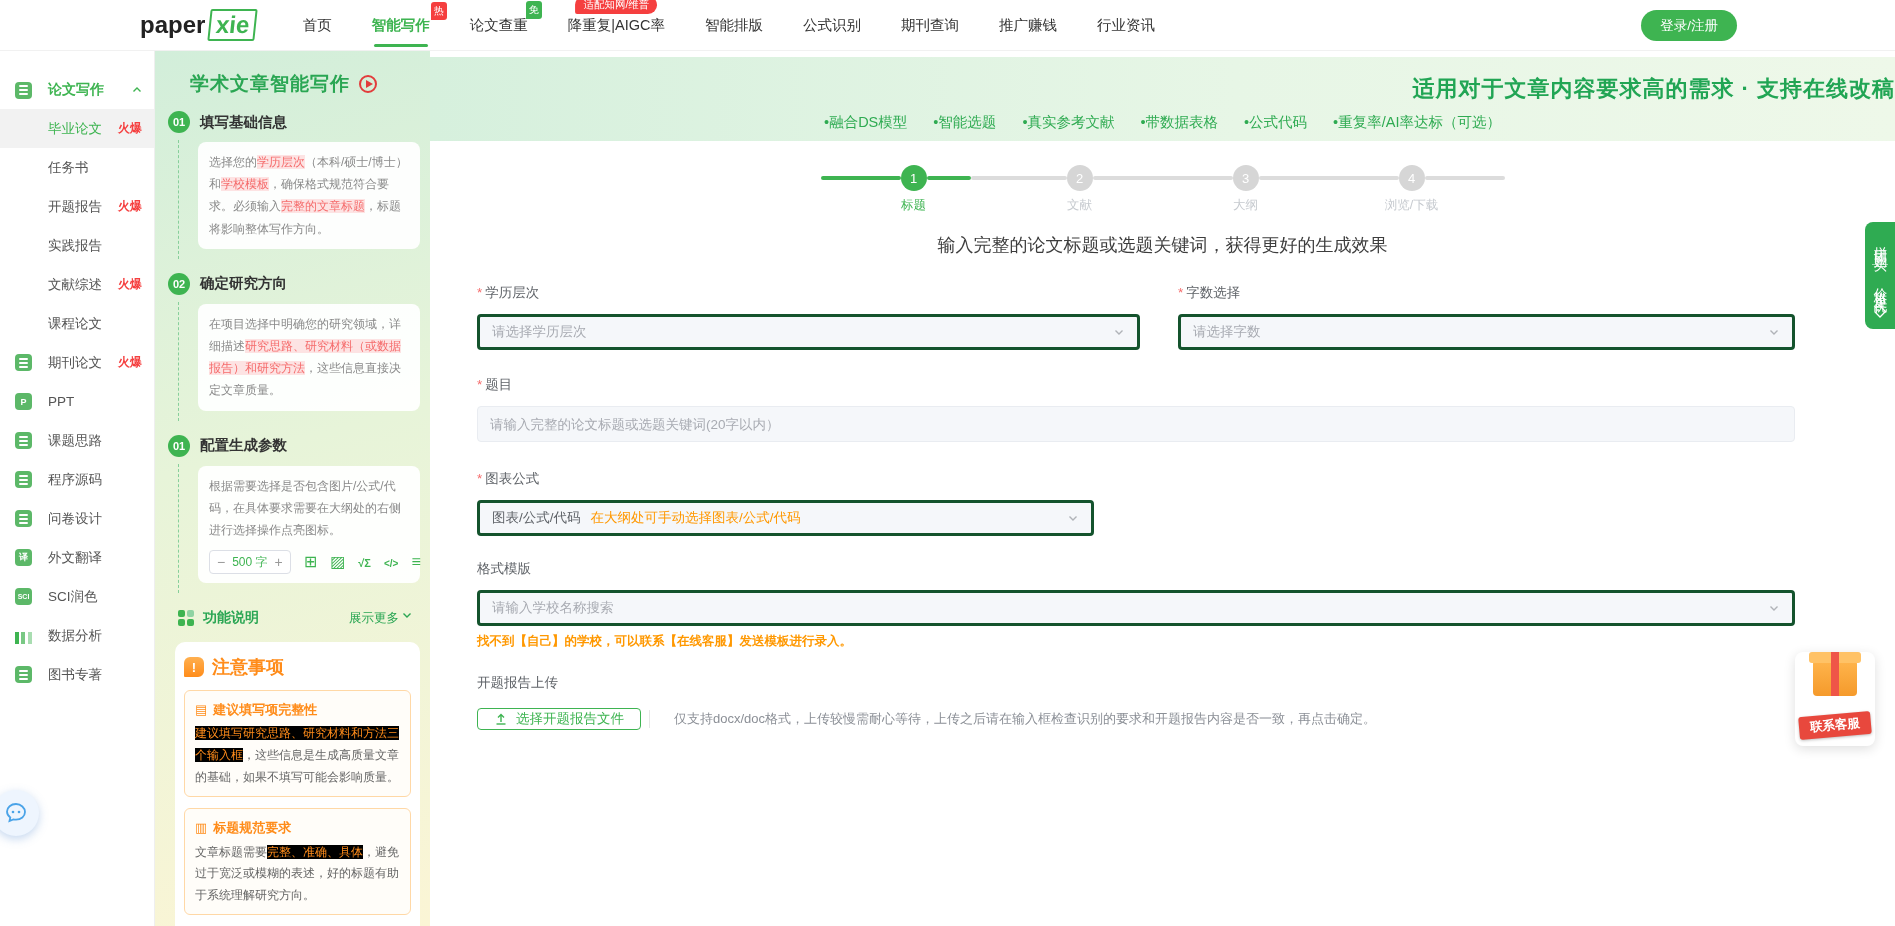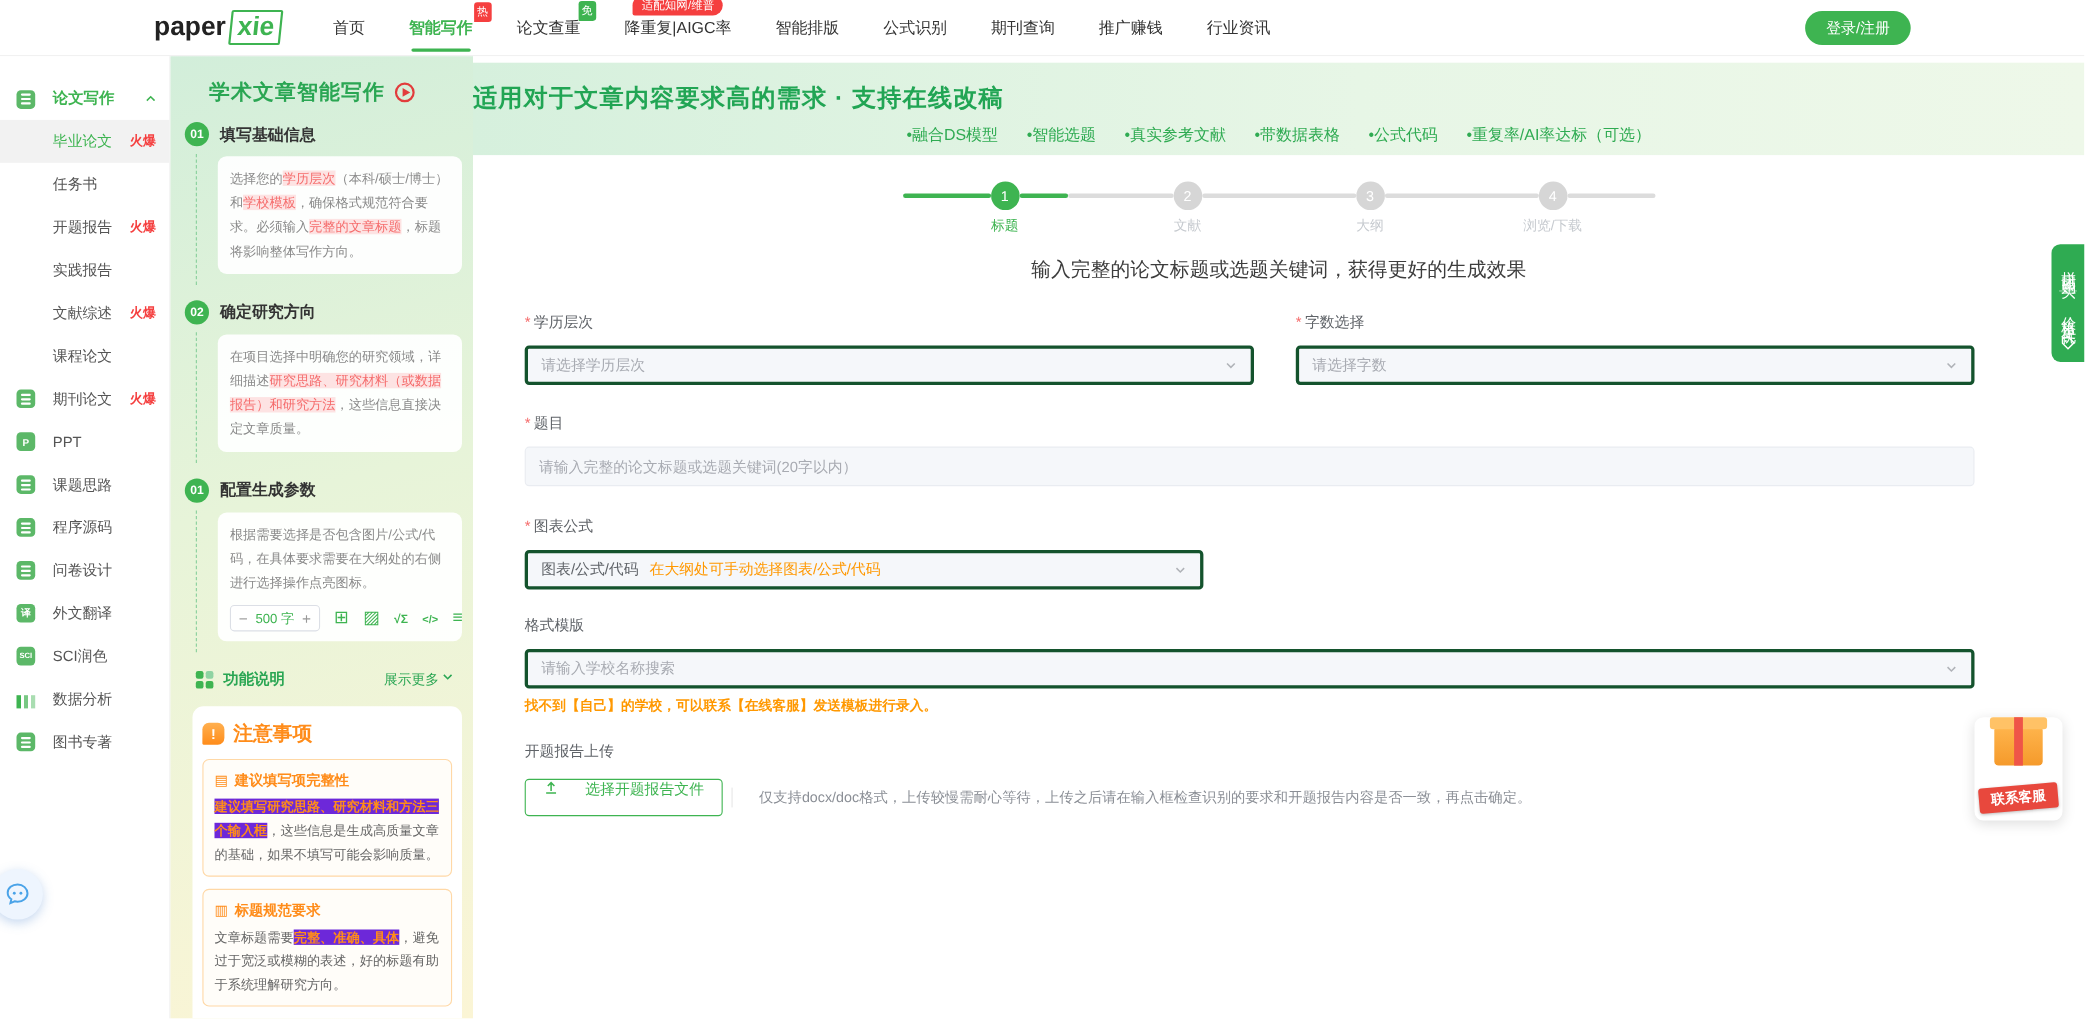--- a/index.html
+++ b/index.html
@@ -95,25 +95,25 @@
     border-radius:6px 6px 6px 1px; color:#fff; display:flex; align-items:center;
     justify-content:center; font-size:13px; font-weight:bold; }
   .n-icon::after { content:"!"; }
   .nbox { border:1px solid #ffd8a6; background:#fffdf9; border-radius:6px; padding:7px 10px 8px;
     margin-top:11px; font-size:12px; color:#666; line-height:1.8; }
   .nbox-title { color:#ff8c1a; font-weight:bold; font-size:13px; display:flex;
     align-items:center; gap:6px; margin-bottom:2px; }
   .nbi { font-size:13px; color:#ff8c1a; }
   .nbi-book::before { content:"▤"; }
   .nbi-doc::before { content:"▥"; }
-  .ohl { color:#ff8c1a; background:#6d28d9;font-weight:bold; }
+  .ohl { color:#ff8c1a; background:#000000; }
 
   
   .main { position:absolute; top:51px; left:430px; right:0; bottom:0; background:#fff; overflow:hidden; }
-  .banner { margin-top:6px; height:84px; text-align:left; padding-top:17px;
+  .banner { margin-top:6px; height:84px; text-align:right; padding-top:17px;
     background:linear-gradient(90deg,#d6f0dd,#e7f6e6 55%,#eef8e9); }
   .banner h1 { font-size:22px; color:#21a554; letter-spacing:1px; }
   .features { margin-top:9px; display:flex; justify-content:center; gap:26px;
     font-size:14.5px; color:#2fab52; }
   .stepper { margin-top:24px; display:flex; align-items:center; justify-content:center; height:26px; }
   .seg { height:4px; background:#dcdcdc; border-radius:2px; }
   .seg.g { background:#3eb451; }
   .sc { width:26px; height:26px; border-radius:50%; background:#d6d6d6; color:#fff;
     font-size:13px; display:flex; align-items:center; justify-content:center; position:relative; flex:none; }
   .sc.g { background:#3eb451; }
@@ -135,21 +135,21 @@
     border-radius:4px; padding:0 12px; font-size:13.5px; color:#5f6368; outline:none;
     font-family:inherit; }
   .field-input::placeholder, textarea::placeholder { color:#a8abb2; }
   .mt26 { margin-top:26px; } .mt28 { margin-top:28px; } .mt24 { margin-top:24px; }
   .hint-orange { margin-top:7px; font-size:12.5px; color:#ff9800; font-weight:bold; }
   .ta-wrap { position:relative; }
   .ta { width:1318px; height:92px; background:#f5f7fa; border:1px solid #e9ecf1; border-radius:4px;
     padding:10px 12px; font-size:13.5px; color:#5f6368; resize:none; outline:none; font-family:inherit; }
   .counter { position:absolute; right:10px; bottom:10px; font-size:12px; color:#909399; }
   .upload-row { display:flex; align-items:center; margin-top:16px; }
-  .upload-btn { display:flex; align-items:flex-start; gap:24px; height:34px; padding:0 16px;
+  .upload-btn { display:flex; align-items:center; gap:8px; height:22px; padding:0 16px;
     background:#fff; border:1px solid #3eb451; color:#3eb451; border-radius:4px;
     font-size:13.5px; cursor:pointer; font-family:inherit; }
   .upload-hint { font-size:13px; color:#8b8f96; margin-left:8px; border-left:1px solid #e7e7e7; padding-left:24px; }
 
   
   .group-tab { position:absolute; right:0; top:222px; width:30px; background:#2fab52;
     border-radius:8px 0 0 8px; color:#fff; padding:14px 0 10px; display:flex;
     flex-direction:column; align-items:center; gap:12px; cursor:pointer; z-index:8; }
   .vtext { writing-mode:vertical-rl; text-orientation:upright; font-size:13.5px; letter-spacing:4px; }
   .vdiv { width:16px; height:1px; background:rgba(255,255,255,.55); }

